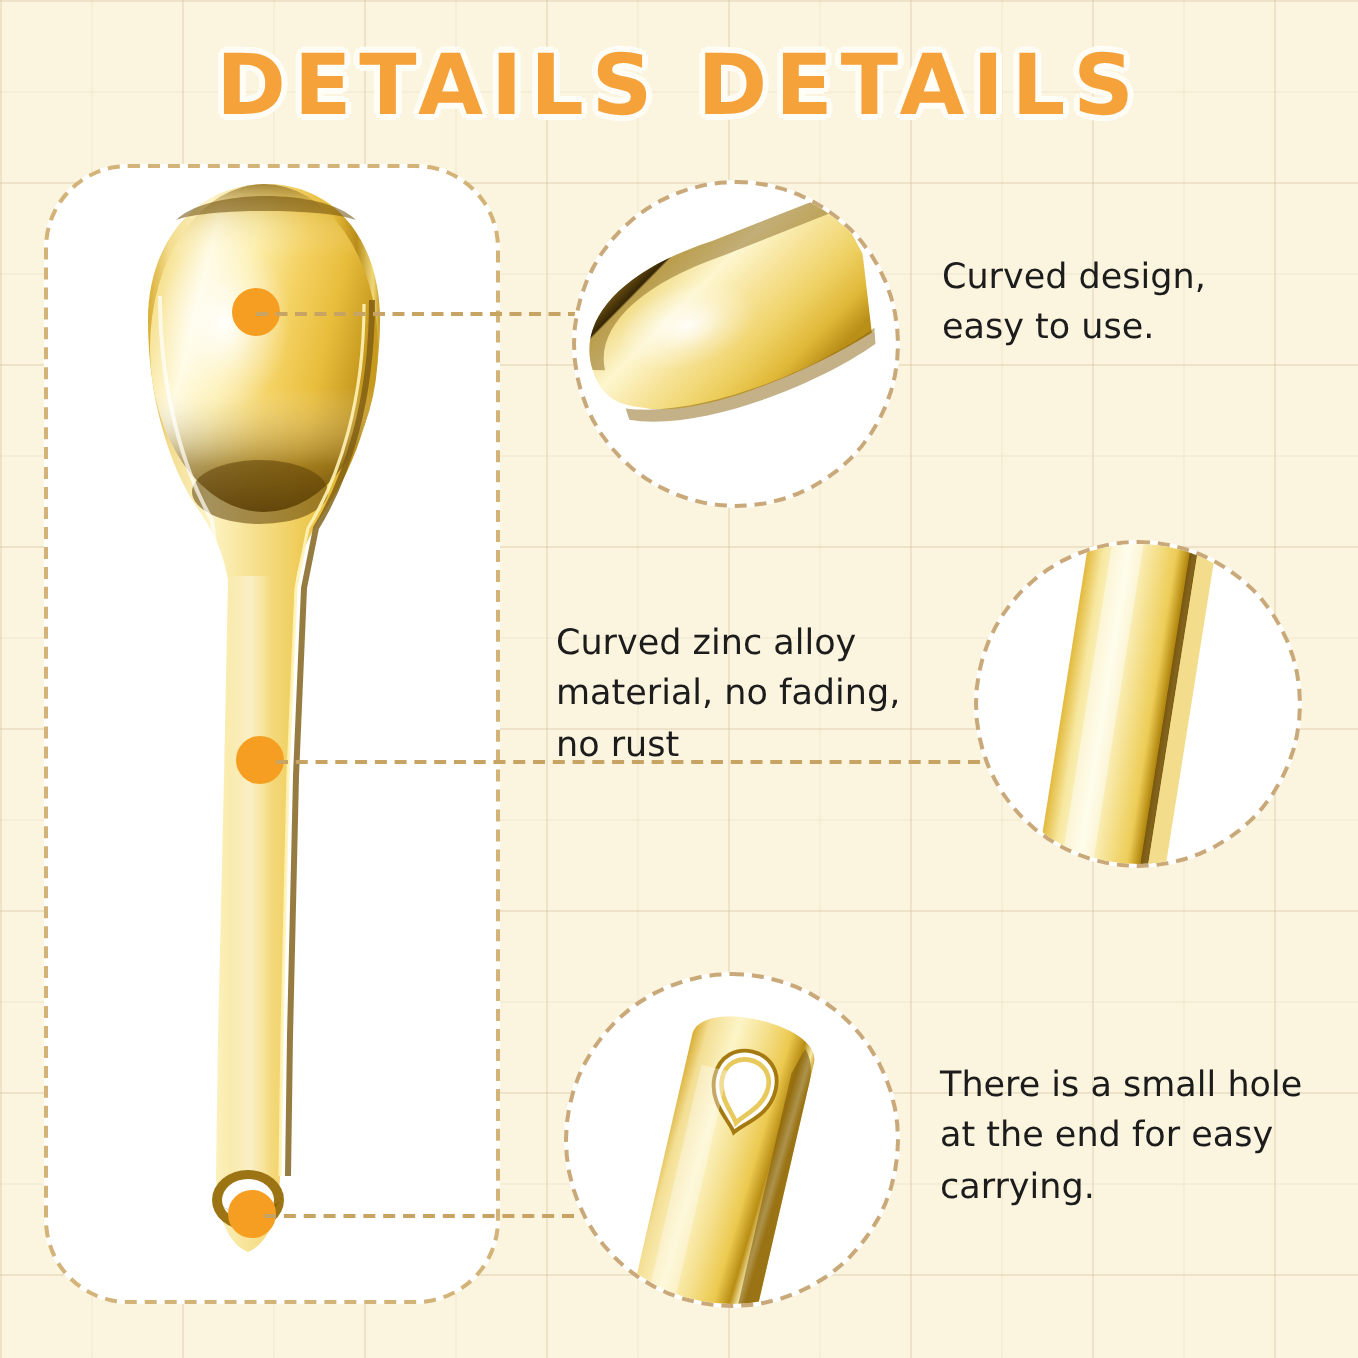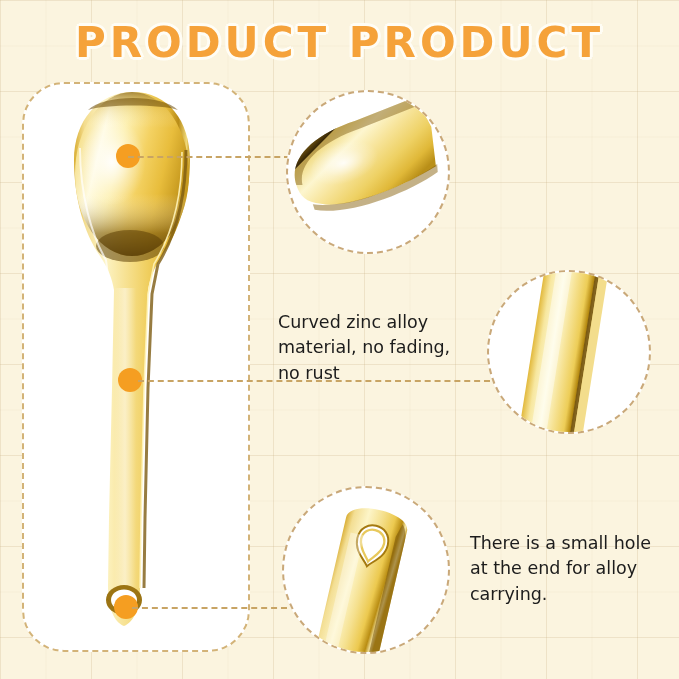--- a/index.html
+++ b/index.html
@@ -117,21 +117,21 @@
     width: 150px;
     height: 548px;
   }
   .svg-full { width: 100%; height: 100%; display: block; }
 </style>
 </head>
 <body>
 
 <div id="stage">
 
-  <div id="title">PRODUCT PRODUCT</div>
+  <div id="title">DETAILS DETAILS</div>
 
   <div id="product-panel"></div>
 
   <div id="spoon-main">
     <svg class="svg-full" viewBox="0 0 150 548" preserveAspectRatio="none">
       <defs>
         <linearGradient id="bowlGrad" x1="0" y1="0" x2="1" y2="0.35">
           <stop offset="0%" stop-color="#e8c555"></stop>
           <stop offset="12%" stop-color="#f6e08c"></stop>
           <stop offset="30%" stop-color="#fffbe2"></stop>
@@ -289,20 +289,22 @@
         <path d="M68 54 C 68 32, 100 32, 100 54 C 100 68, 88 74, 84 80 C 80 74, 68 68, 68 54 Z" fill="#ffffff" stroke="#a57a10" stroke-width="2"></path>
 
         <path d="M72 54 C 72 38, 96 38, 96 54 C 96 64, 87 70, 84 75 C 81 70, 72 64, 72 54 Z" fill="none" stroke="#e8c95c" stroke-width="2.4"></path>
 
         <path d="M110 30 C 114 34, 116 40, 116 46 L 116 190 L 106 190 L 106 44 Z" fill="#7c580c" opacity="0.6"></path>
         <rect x="60" y="50" width="14" height="140" fill="#ffffff" opacity="0.35"></rect>
       </g>
     </svg>
   </div>
 
+  <div class="callout" id="callout-1">Curved design,
+easy to use.</div>
   <div class="callout" id="callout-2">Curved zinc alloy
 material, no fading,
 no rust</div>
   <div class="callout" id="callout-3">There is a small hole
-at the end for alloy
+at the end for easy
 carrying.</div>
 
 </div>
 
 </body></html>

